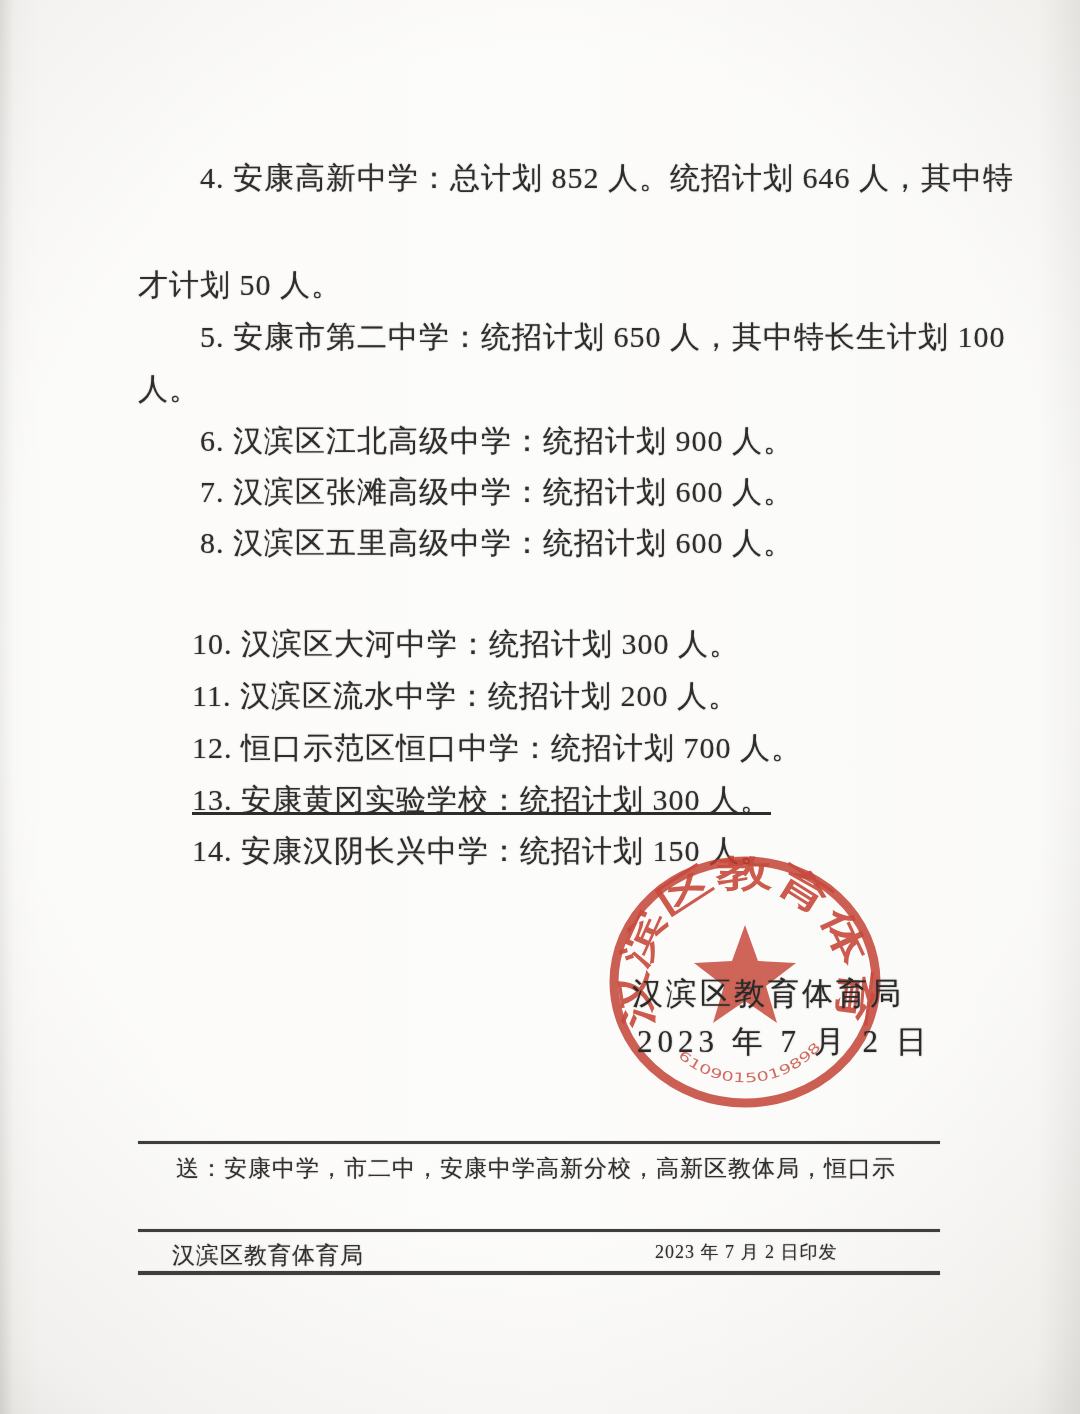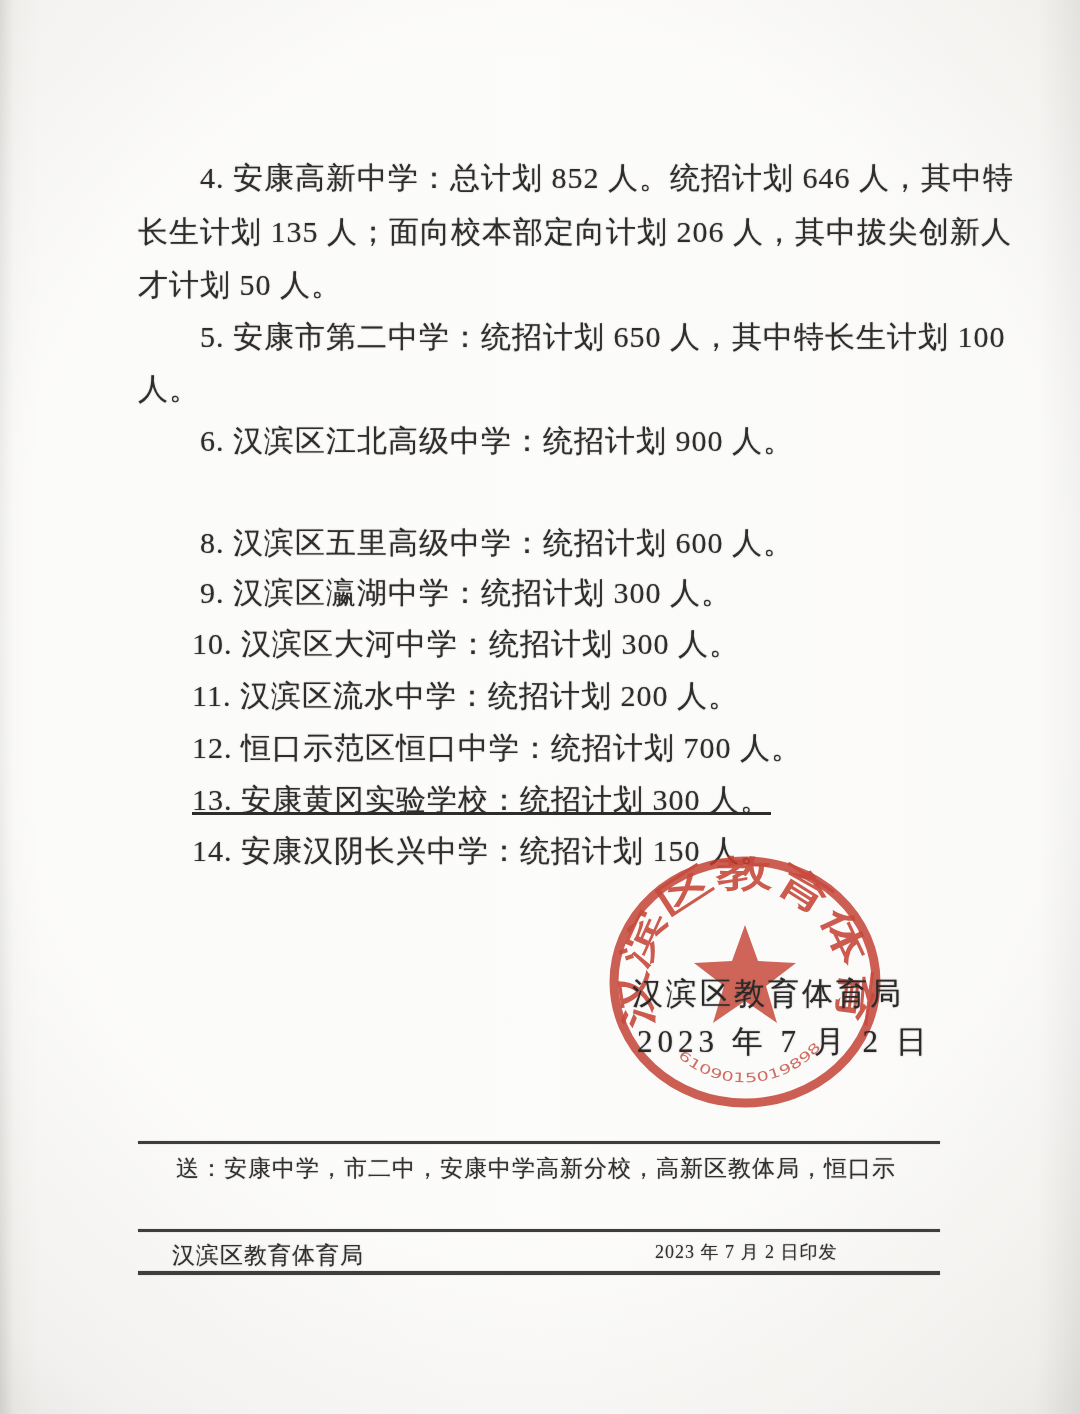--- a/index.html
+++ b/index.html
@@ -57,27 +57,26 @@
     color:#31302e;
     text-shadow:0 0 1.3px rgba(70,68,66,0.5);
   }
 </style>
 </head>
 <body>
 
 <div class="page">
 
   <div class="line" style="top:158px;left:200px;">4. 安康高新中学：总计划 852 人。统招计划 646 人，其中特</div>
-  <div class="line" style="top:212px;left:138px;">长生计划 135 人；面向校本部定向计划 206 人，其中拔尖创新人</div>
   <div class="line" style="top:265px;left:138px;">才计划 50 人。</div>
   <div class="line" style="top:317px;left:200px;">5. 安康市第二中学：统招计划 650 人，其中特长生计划 100</div>
   <div class="line" style="top:369px;left:138px;">人。</div>
   <div class="line" style="top:421px;left:200px;">6. 汉滨区江北高级中学：统招计划 900 人。</div>
+  <div class="line" style="top:472px;left:200px;">7. 汉滨区张滩高级中学：统招计划 600 人。</div>
   <div class="line" style="top:523px;left:200px;">8. 汉滨区五里高级中学：统招计划 600 人。</div>
-  <div class="line" style="top:573px;left:200px;">9. 汉滨区瀛湖中学：统招计划 300 人。</div>
   <div class="line" style="top:624px;left:192px;">10. 汉滨区大河中学：统招计划 300 人。</div>
   <div class="line" style="top:676px;left:192px;">11. 汉滨区流水中学：统招计划 200 人。</div>
   <div class="line" style="top:728px;left:192px;">12. 恒口示范区恒口中学：统招计划 700 人。</div>
   <div class="line" style="top:780px;left:192px;text-decoration:underline;">13. 安康黄冈实验学校：统招计划 300 人。</div>
   <div class="line" style="top:831px;left:192px;">14. 安康汉阴长兴中学：统招计划 150 人。</div>
 
   <svg class="seal" viewBox="0 0 284 256" aria-hidden="true">
     <defs>
       <path id="arcTop" d="M 64 188 A 98 98 0 1 1 220 188" fill="none"></path>
       <path id="arcBottom" d="M 50 168 A 101 101 0 0 0 234 168" fill="none"></path>

